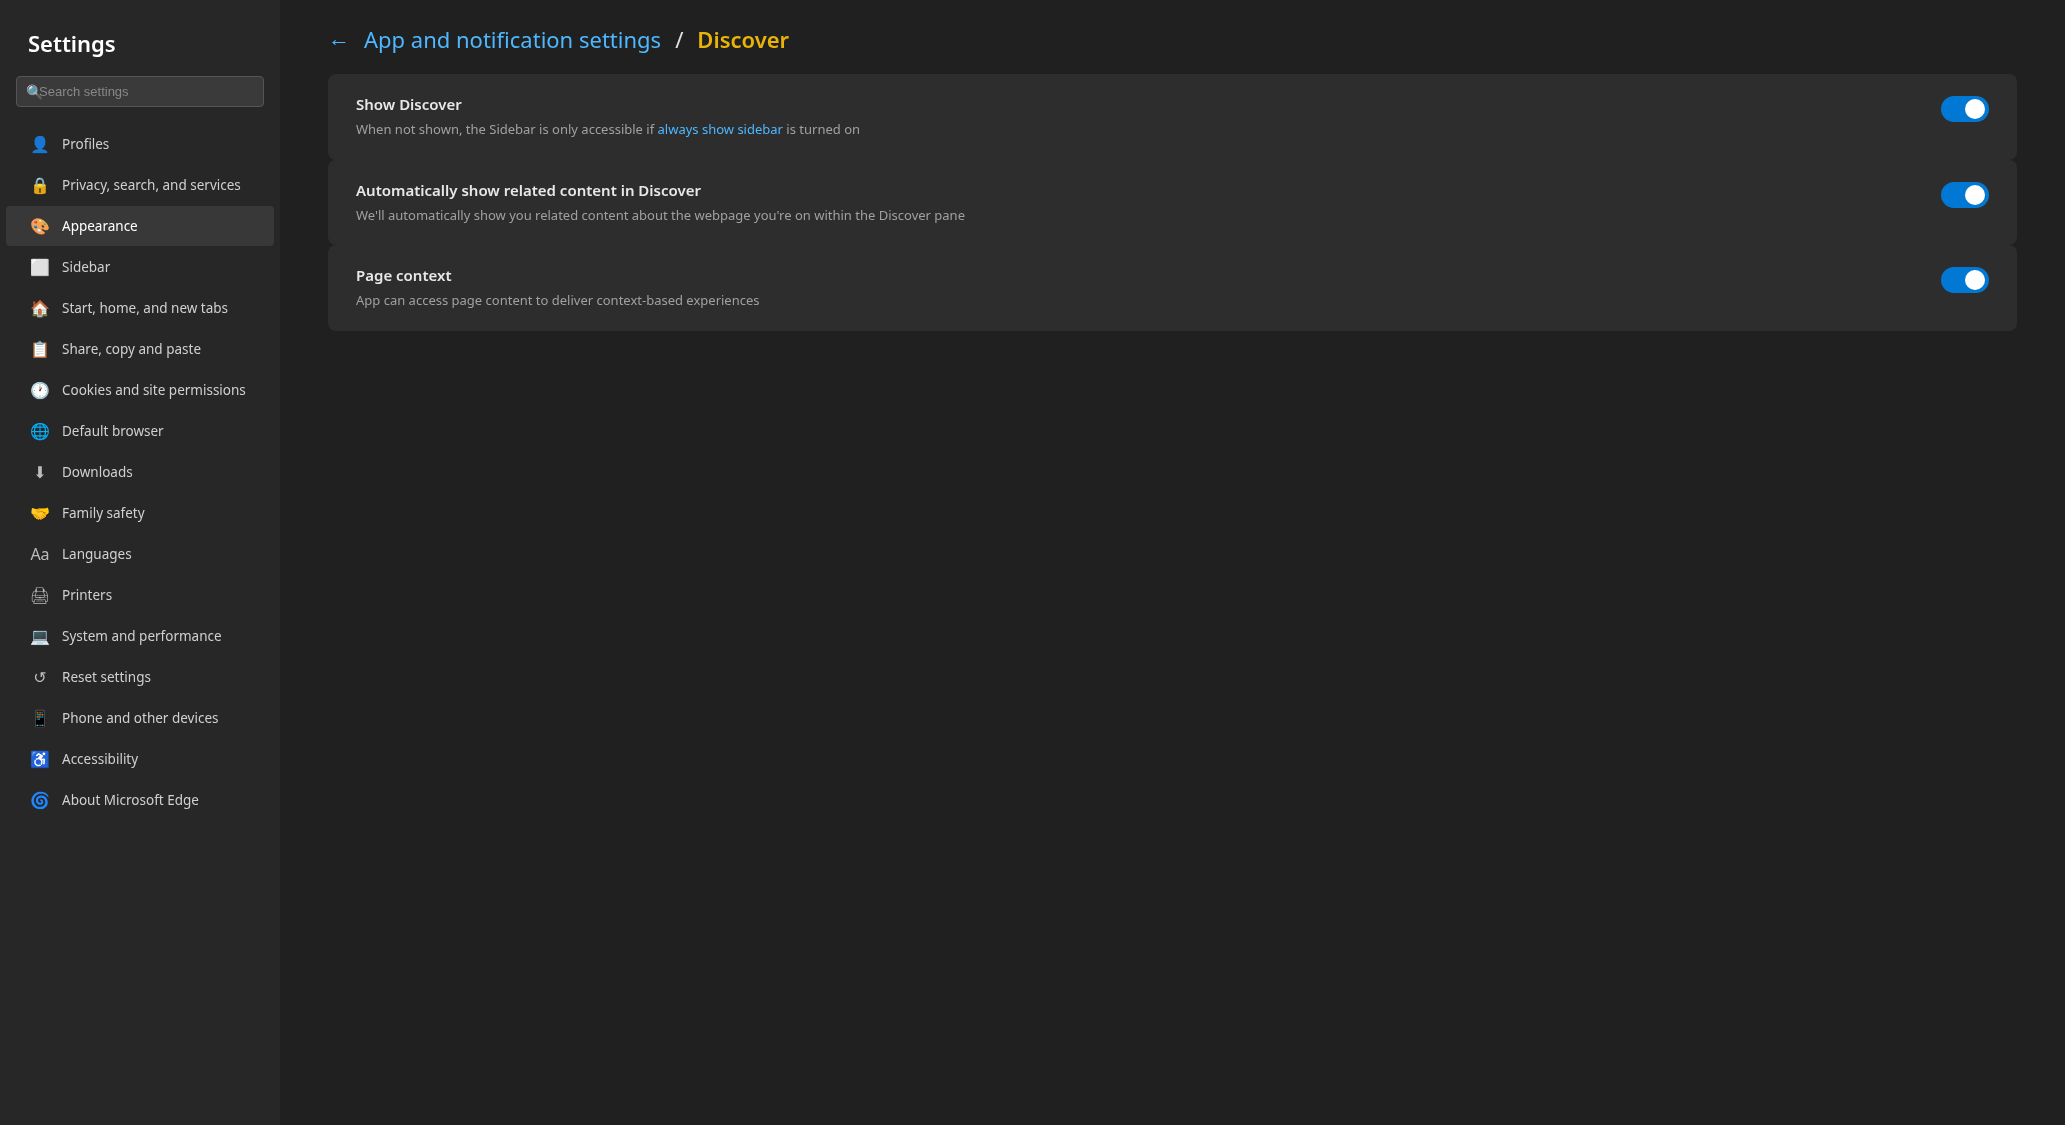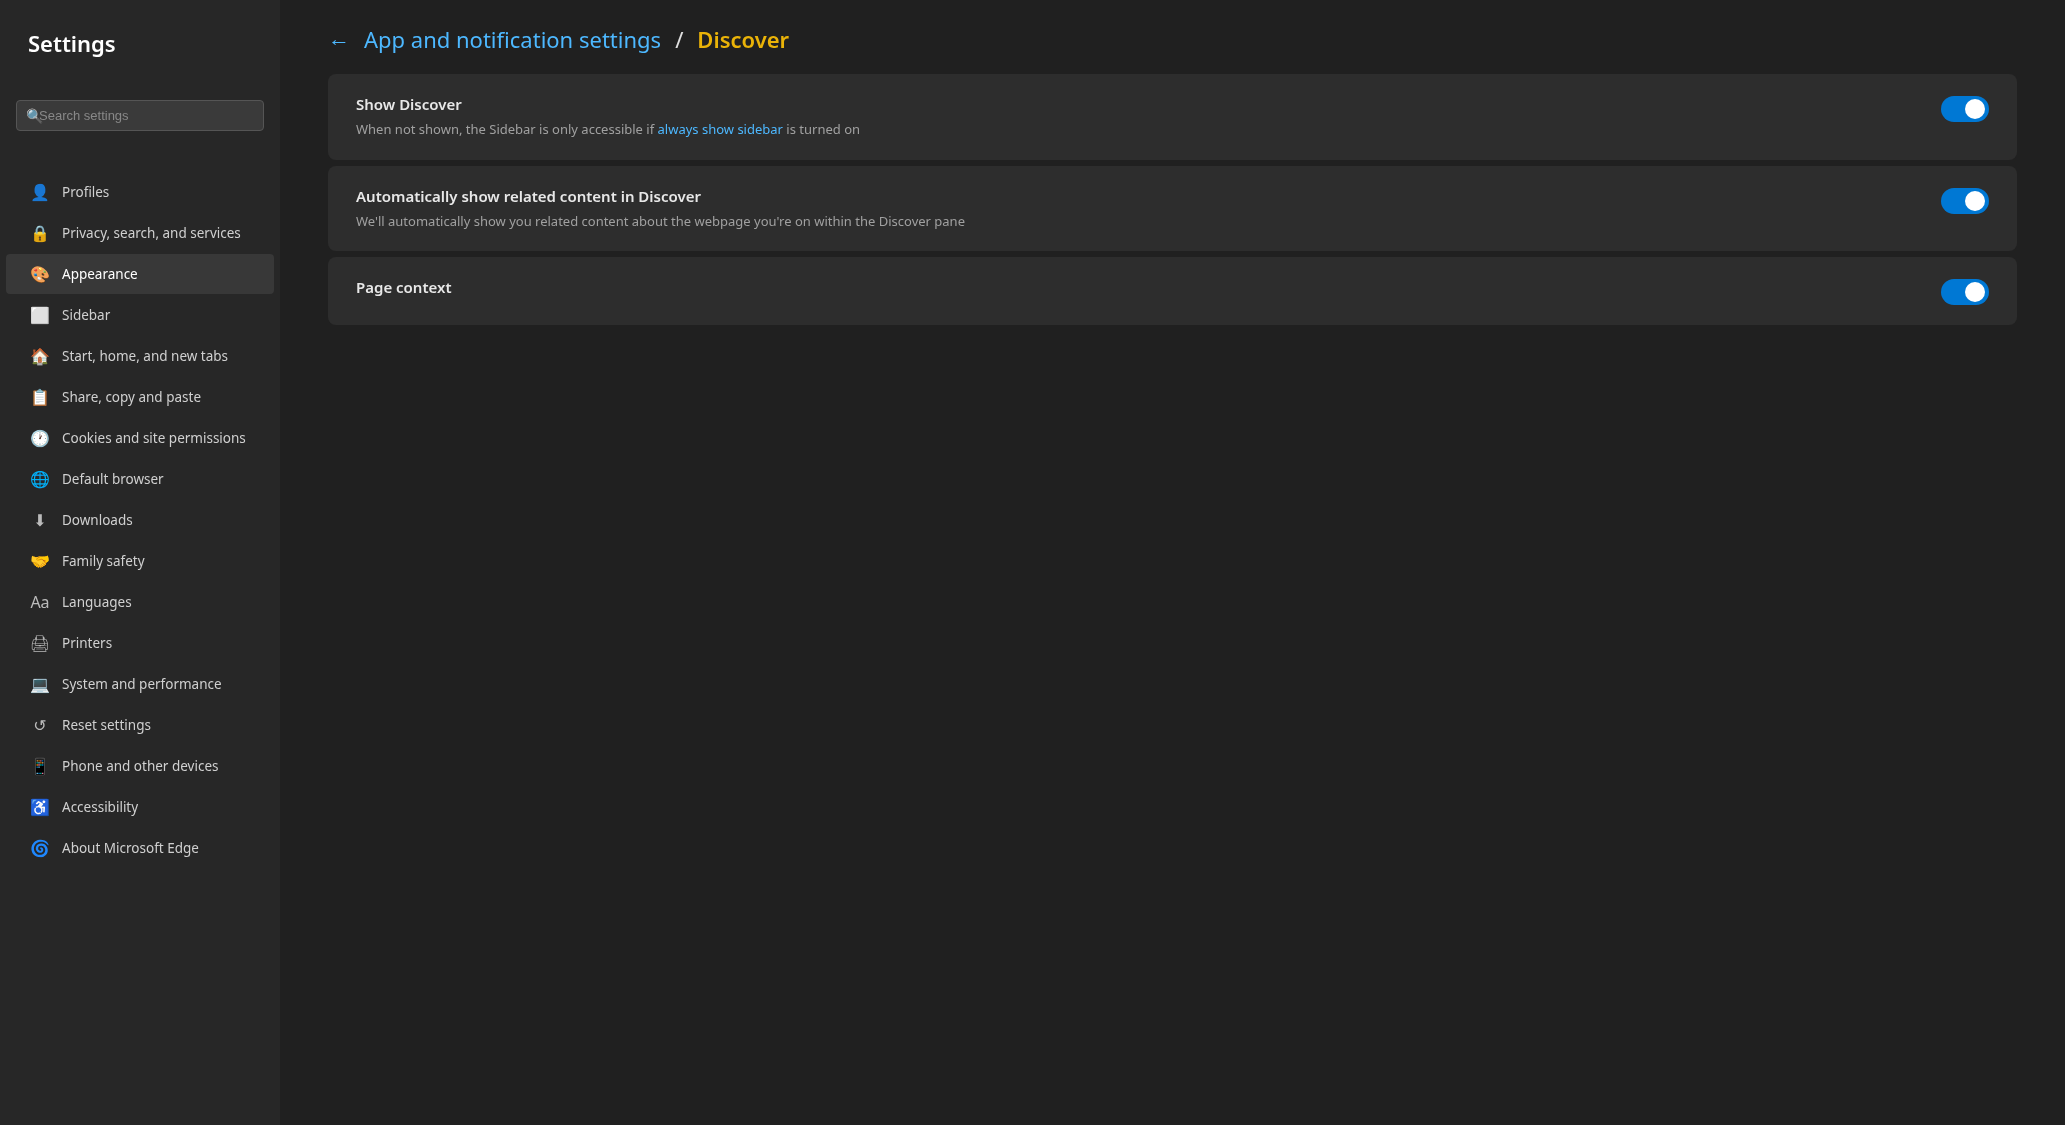--- a/index.html
+++ b/index.html
@@ -17,21 +17,20 @@
     
     .sidebar {
       width: 280px;
       min-width: 280px;
       background: #272727;
       display: flex;
       flex-direction: column;
       padding: 0;
       overflow-y: auto;
       height: 100vh;
-      gap: 24px;
     }
 
     .sidebar-title {
       font-size: 22px;
       font-weight: 600;
       color: #ffffff;
       padding: 28px 28px 18px 28px;
     }
 
     .search-box {
@@ -133,21 +132,21 @@
     .breadcrumb-current {
       font-size: 22px;
       color: #eab308;
       font-weight: 600;
     }
 
     .settings-content {
       padding: 0 48px 48px 48px;
       display: flex;
       flex-direction: column;
-      gap: 6px;
+      gap: 0;
     }
 
     .setting-card {
       background: #2d2d2d;
       border-radius: 8px;
       padding: 20px 28px;
     }
 
     .setting-row {
       display: flex;
@@ -326,20 +325,21 @@
         <label class="toggle">
           <input type="checkbox" checked="" style="">
           <span class="toggle-slider"></span>
         </label>
       </div>
     </div>
       <div class="setting-card">
       <div class="setting-row">
         <div class="setting-info">
           <div class="setting-title">Page context</div>
+          <div class="setting-desc"><span>App can access page content to deliver context-based experiences</span></div>
         </div>
         <label class="toggle">
           <input type="checkbox" checked="" style="">
           <span class="toggle-slider"></span>
         </label>
       </div>
     </div>
     </div>
 </div>
 

